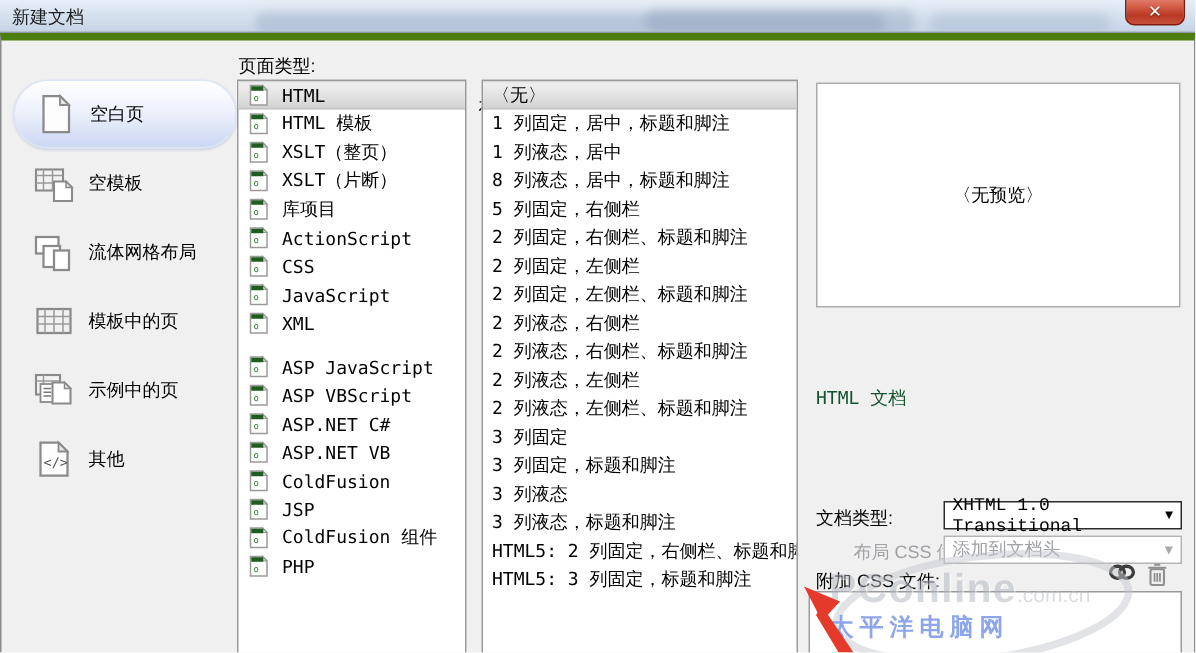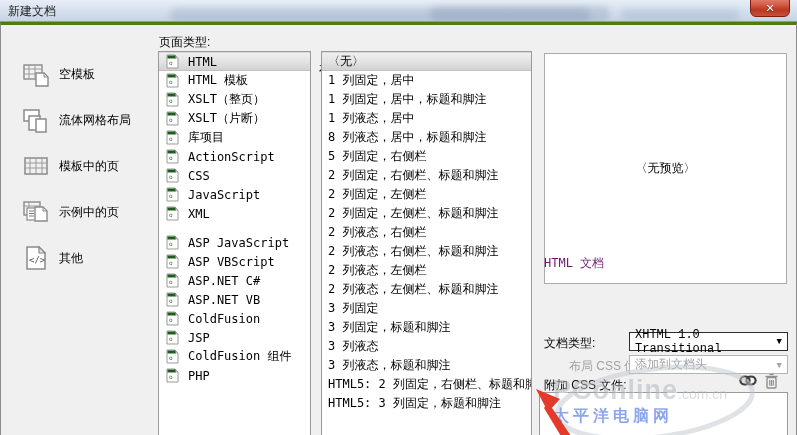--- a/index.html
+++ b/index.html
@@ -17,21 +17,21 @@
   .title-text { position:absolute; left:8px; top:3px; font-size:12px; color:#1c1c1c; }
   .close-btn { position:absolute; right:7px; top:-5px; width:40px; height:22px;
     background:linear-gradient(180deg,#e89181 0%,#d6614c 40%,#b93822 70%,#c8503a 100%);
     border:1px solid #7e1d10; border-radius:0 0 6px 6px;
     color:#fff; font-size:11px; font-weight:bold; text-align:center; line-height:24px;
     text-shadow:0 1px 1px rgba(0,0,0,.5); box-shadow:inset 0 1px 0 rgba(255,255,255,.4); cursor:pointer; }
 
   
   .content { position:absolute; left:0; top:22px; width:797px; height:413px;
     background:#F0F0F0; border-left:1px solid #8a8a8a; border-right:1px solid #8a8a8a;
-    border-top:3px solid #4d7c0f; }
+    border-top:5px solid #4d7c0f; }
 
   .col-label { position:absolute; font-size:12px; color:#000; }
   .lbl-pagetype { left:158px; top:9px; }
   .lbl-layout { left:318px; top:9px;margin-top:27px; }
 
   
   .sidebar { position:absolute; left:8px; top:26px; width:149px; }
   .side-item { position:relative; height:46px; display:flex; align-items:center; cursor:pointer; }
   .side-item .s-icon { width:30px; height:30px; margin-left:12px; flex:0 0 30px; }
   .side-item .s-label { margin-left:8px; font-size:12px; color:#000; white-space:nowrap; }
@@ -44,25 +44,25 @@
   .ly-list { left:320px; top:26px; width:211px; height:388px; }
   .row { height:19px; display:flex; align-items:center; white-space:nowrap; overflow:hidden; cursor:pointer;
     font-family:"DejaVu Sans Mono","Liberation Mono",monospace; font-size:12px; color:#000; }
   .row.selected { background:linear-gradient(180deg,#efefef 0%,#e3e3e3 50%,#d2d2d2 100%);
     border-top:1px solid #d8d8d8; border-bottom:1px solid #c2c2c2; }
   .row .f-icon { width:13px; height:15px; margin:0 9px 0 7px; flex:0 0 13px; }
   .ly-list .row { padding-left:6px; }
   .spacer { height:10px; }
 
   
-  .preview-box { position:absolute; left:543px; top:28px; width:243px; height:231px;
+  .preview-box { position:absolute; left:543px; top:28px; width:243px; height:150px;
     background:#fff; border:1px solid #ababab; display:flex; align-items:center; justify-content:center; }
   .preview-text { font-size:12px; color:#000; }
   .doc-desc { position:absolute; left:543px; top:230px; font-size:12px;
-    font-family:"DejaVu Sans Mono","Liberation Mono",monospace; color:#701a75; }
+    font-family:"DejaVu Sans Mono","Liberation Mono",monospace; color:#14532d; }
 
   .field-label { position:absolute; font-size:12px; color:#000; white-space:nowrap; }
   .field-label.disabled { color:#9fa1a5; }
   .selectbox { position:absolute; left:628px; width:159px; height:19px; background:#fff;
     display:flex; align-items:center; padding-left:5px; cursor:pointer;
     font-family:"DejaVu Sans Mono","Liberation Mono",monospace; font-size:12px; }
   .sel-doctype { top:307px; border:1px solid #2b2b2b; color:#000;font-family:Liberation Mono, monospace; }
   .sel-csspos { top:330px; border:1px solid #b4b4b4; color:#9fa1a5; }
   .sel-arrow { margin-left:auto; margin-right:5px; font-size:9px; }
   .sel-doctype .sel-arrow { color:#000; }
@@ -99,20 +99,27 @@
       <span>✕</span>
     </div>
   </div>
 
   <div class="content">
 
     <div class="col-label lbl-pagetype">页面类型:</div>
     <div class="col-label lbl-layout">布局:</div>
 
     <div class="sidebar" id="sidebar">
+        <div class="side-item selected">
+          <span class="s-icon"><svg width="30" height="30" viewBox="0 0 30 30">
+              <path d="M7 3 h11 l6 6 v18 h-17 z" fill="#fdfdfd" stroke="#8a8a8a" stroke-width="1.5"></path>
+              <path d="M18 3 l6 6 h-6 z" fill="#e6e6e6" stroke="#8a8a8a" stroke-width="1.2"></path>
+            </svg></span>
+          <span class="s-label">空白页</span>
+        </div>
         <div class="side-item">
           <span class="s-icon"><svg width="30" height="30" viewBox="0 0 30 30">
               <rect x="3" y="6" width="18" height="14" fill="#f2f2f2" stroke="#8a8a8a" stroke-width="1.4"></rect>
               <path d="M3 10 h18 M8 6 v14 M14 6 v14 M3 15 h18" stroke="#9a9a9a" stroke-width="1"></path>
               <path d="M15 14 h8 l4 4 v9 h-12 z" fill="#fff" stroke="#8a8a8a" stroke-width="1.4"></path>
               <path d="M23 14 l4 4 h-4 z" fill="#e6e6e6" stroke="#8a8a8a" stroke-width="1"></path>
             </svg></span>
           <span class="s-label">空模板</span>
         </div>
         <div class="side-item">
@@ -304,23 +311,20 @@
               <rect x="1.5" y="1.5" width="8" height="3" fill="#1f5c1f"></rect>
               <text x="3" y="11" font-size="6" fill="#2e7d2e" font-family="monospace">o</text>
             </svg></span>
           <span>PHP</span>
         </div>
       </div>
 
     <div class="listbox ly-list" id="ly-list">
         <div class="row selected">
           <span>〈无〉</span>
-        </div>
-        <div class="row">
-          <span>1 列固定，居中</span>
         </div>
         <div class="row">
           <span>1 列固定，居中，标题和脚注</span>
         </div>
         <div class="row">
           <span>1 列液态，居中</span>
         </div>
         <div class="row">
           <span>8 列液态，居中，标题和脚注</span>
         </div>

